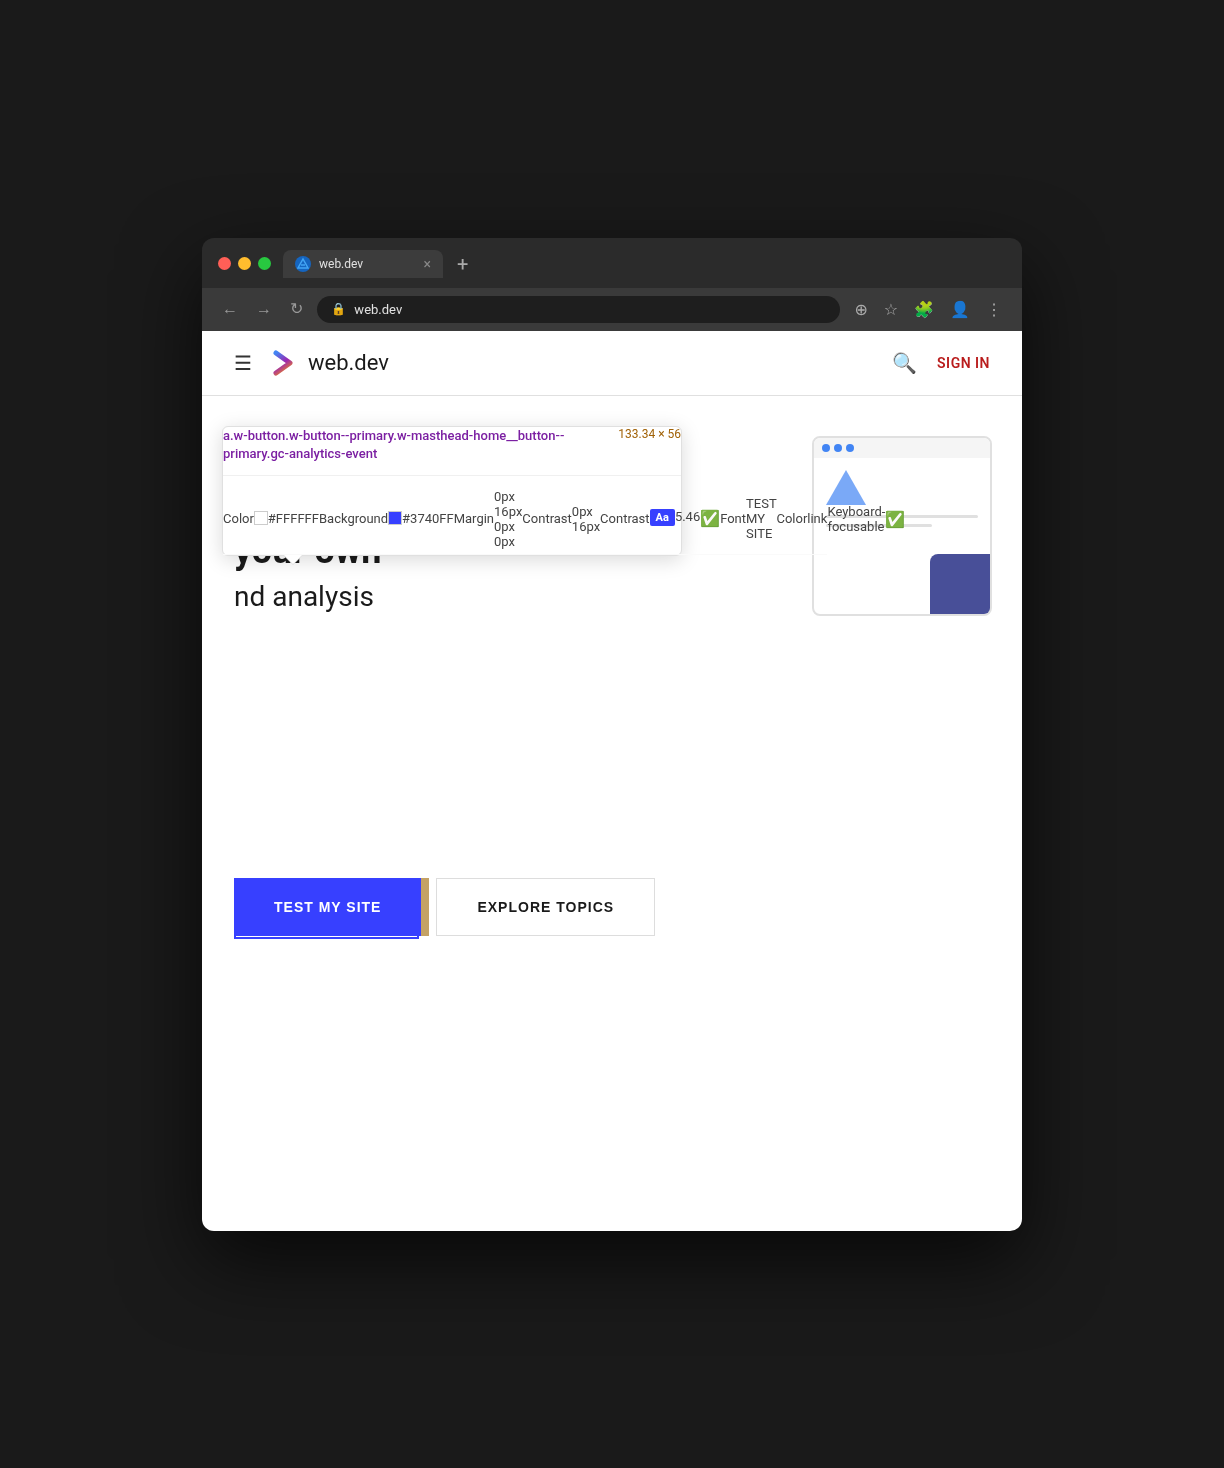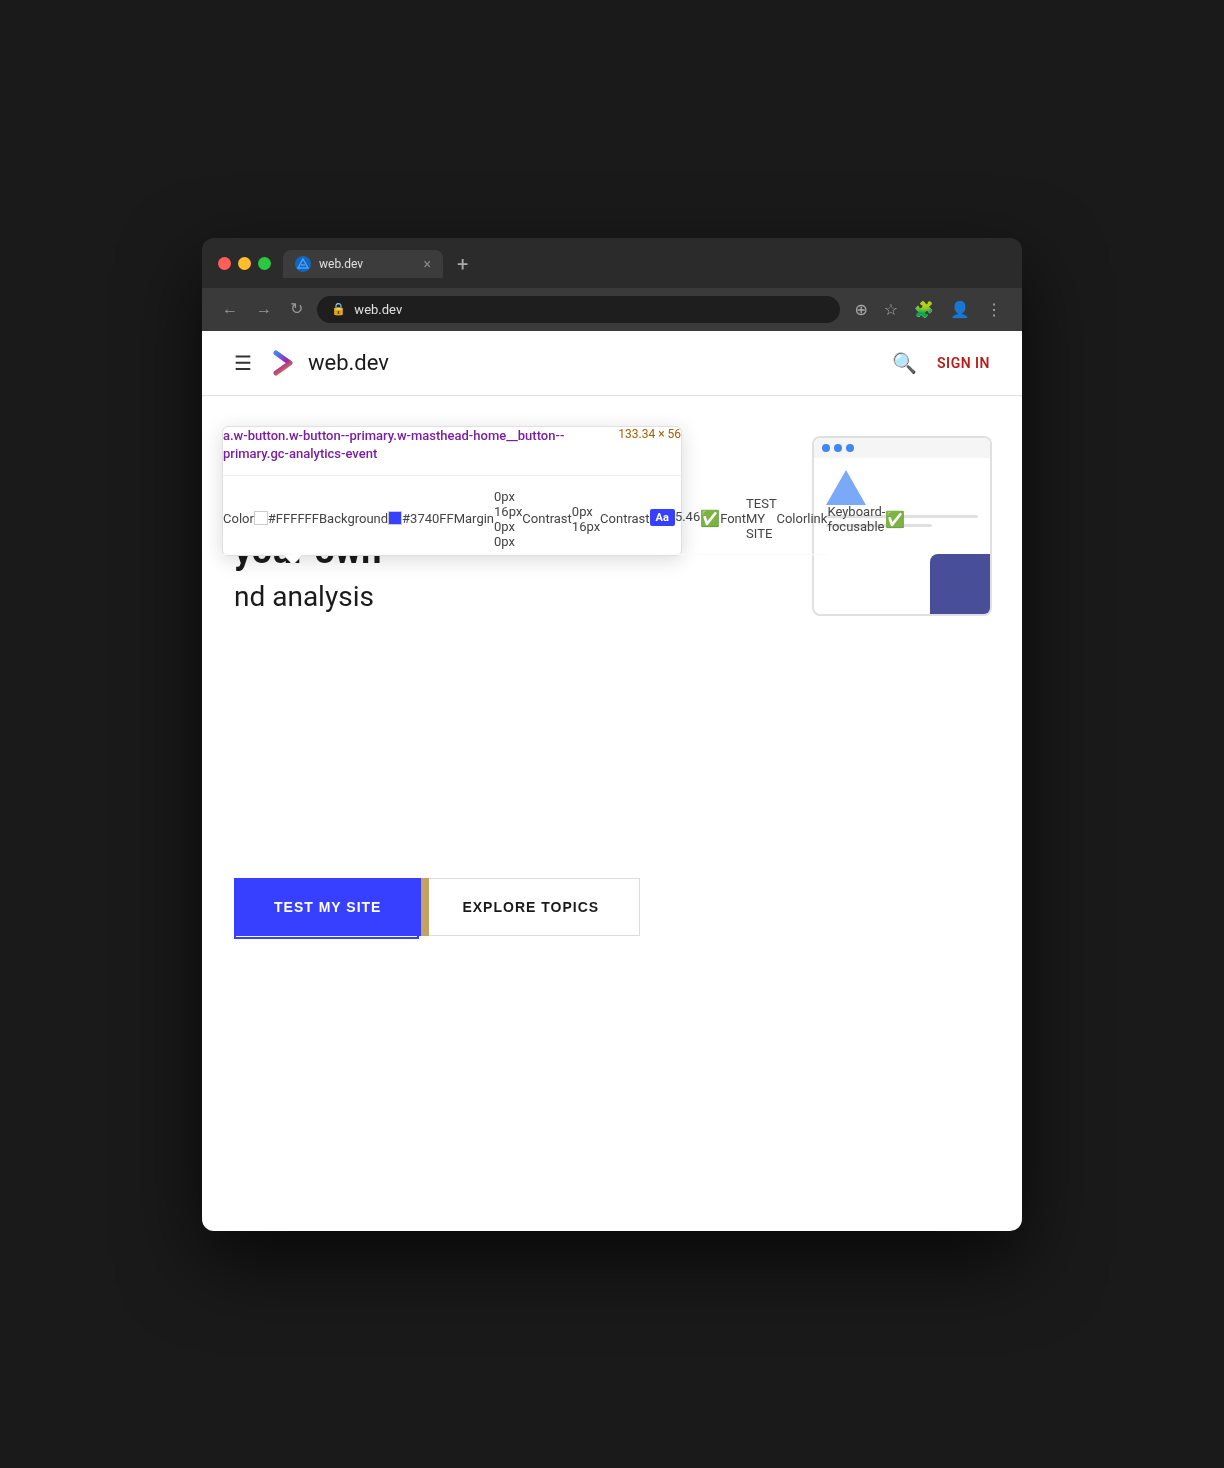--- a/index.html
+++ b/index.html
@@ -327,21 +327,21 @@
     .btn-secondary {
       background: #fff;
       color: #1a1a1a;
       font-size: 14px;
       font-weight: 700;
       letter-spacing: 1px;
       padding: 20px 40px;
       border: 1px solid #ddd;
       cursor: pointer;
       text-transform: uppercase;
-      margin-left: 0;
+      margin-left: 15px;
     }
 
     
     .inspector-tooltip {
       position: absolute;
       top: 30px;
       left: 20px;
       background: #ffffff;
       border: 1px solid #e0e0e0;
       border-radius: 6px;

